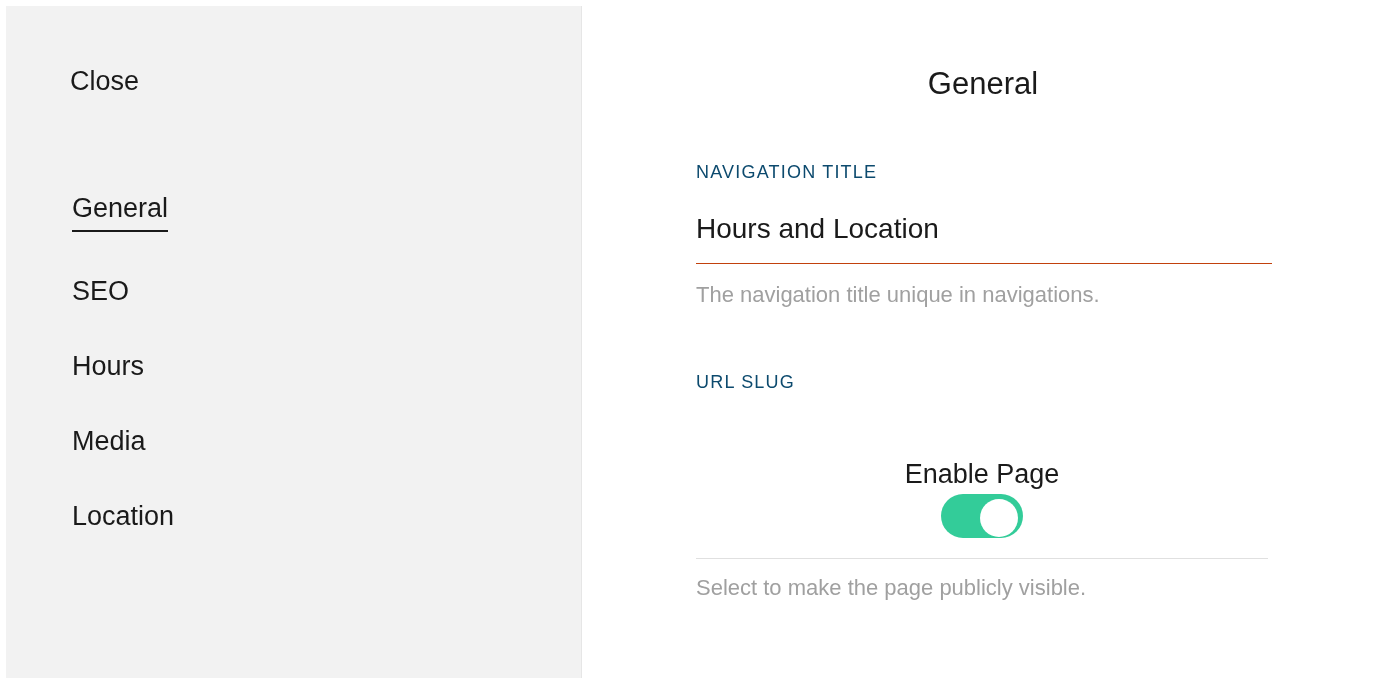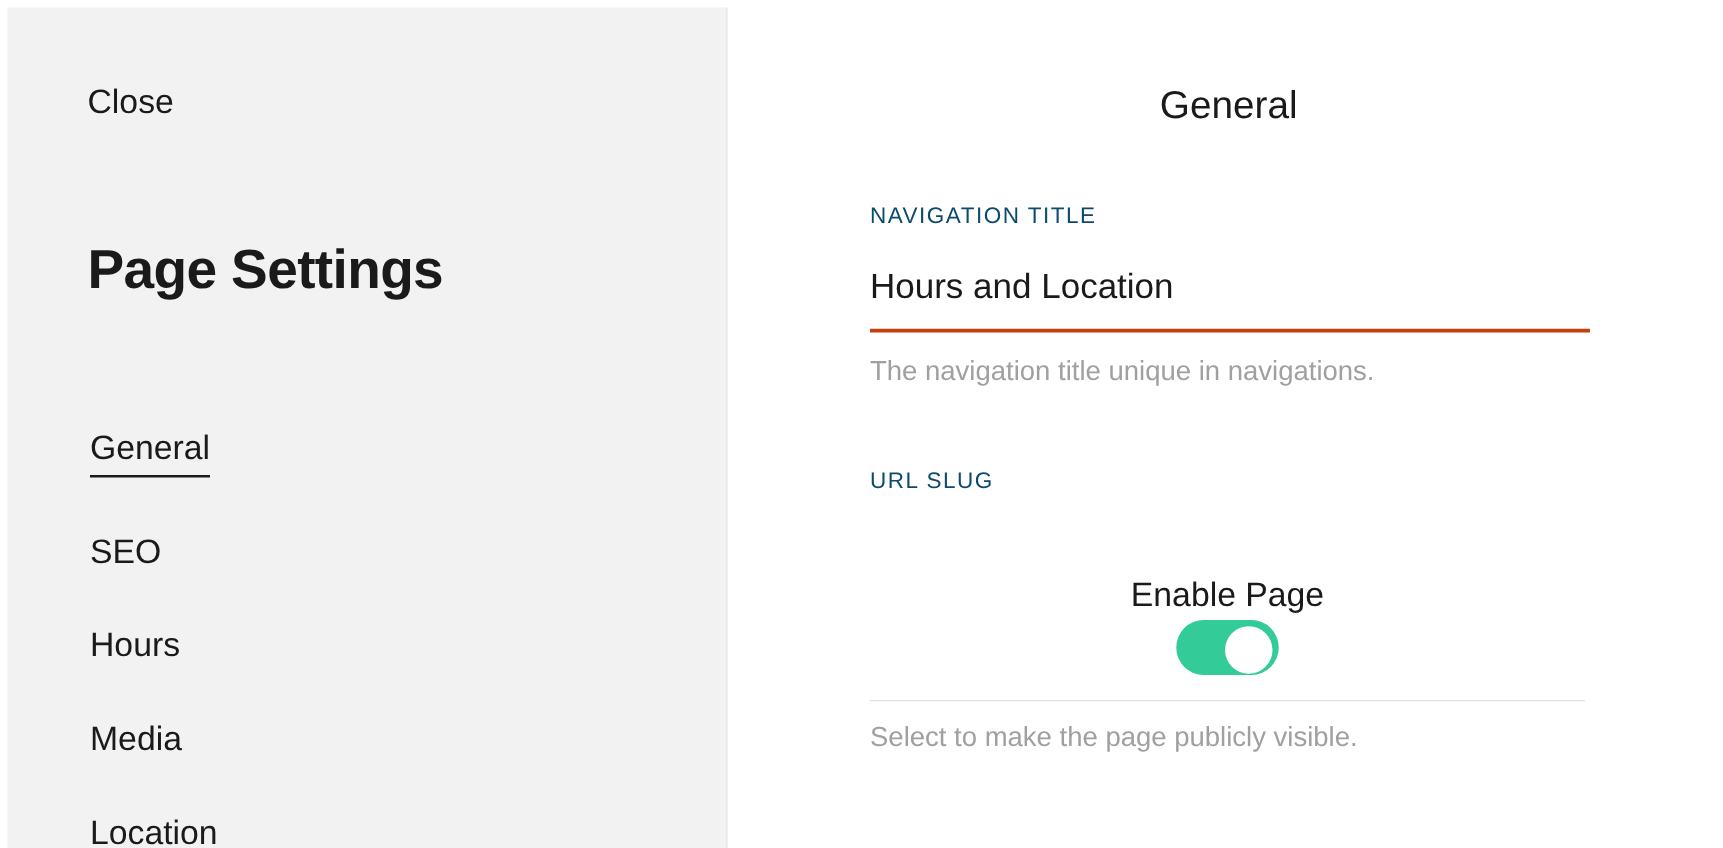--- a/index.html
+++ b/index.html
@@ -78,21 +78,21 @@
       margin-bottom: 24px;
     }
     .field-value {
       font-size: 28px;
       font-weight: 400;
       color: #1a1a1a;
       border: none;
       outline: none;
       width: 100%;
       padding: 4px 0 18px 0;
-      border-bottom: 3px solid #c2410c;
+      border-bottom: 1px solid #c2410c;
       font-family: inherit;
     }
     .field-help {
       font-size: 22px;
       color: #a0a0a0;
       margin-top: 16px;
     }
     .section + .section {
       margin-top: 64px;
     }
@@ -153,21 +153,20 @@
       font-size: 22px;
       color: #a0a0a0;
       margin-top: 16px;
     }
   </style>
 </head>
 <body>
 
 <div class="sidebar">
   <div class="close-link">Close</div>
-  <h1 class="page-title">Page Settings</h1>
   <div class="nav-items">
     <div class="nav-item active">General</div>
     <div class="nav-item">SEO</div>
     <div class="nav-item">Hours</div>
     <div class="nav-item">Media</div>
     <div class="nav-item">Location</div>
   </div>
 </div>
 
 <div class="main">

